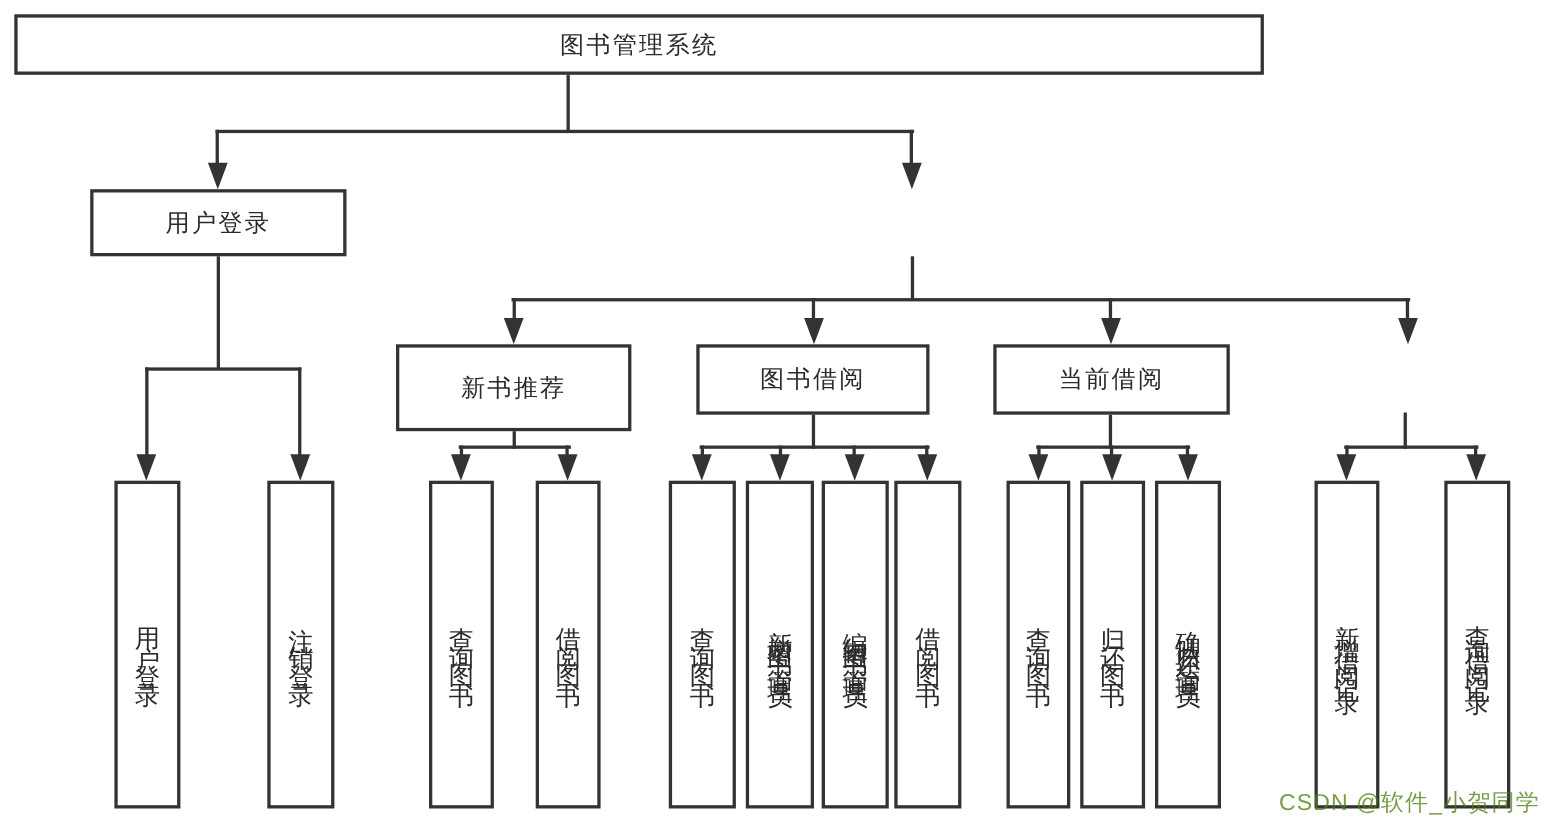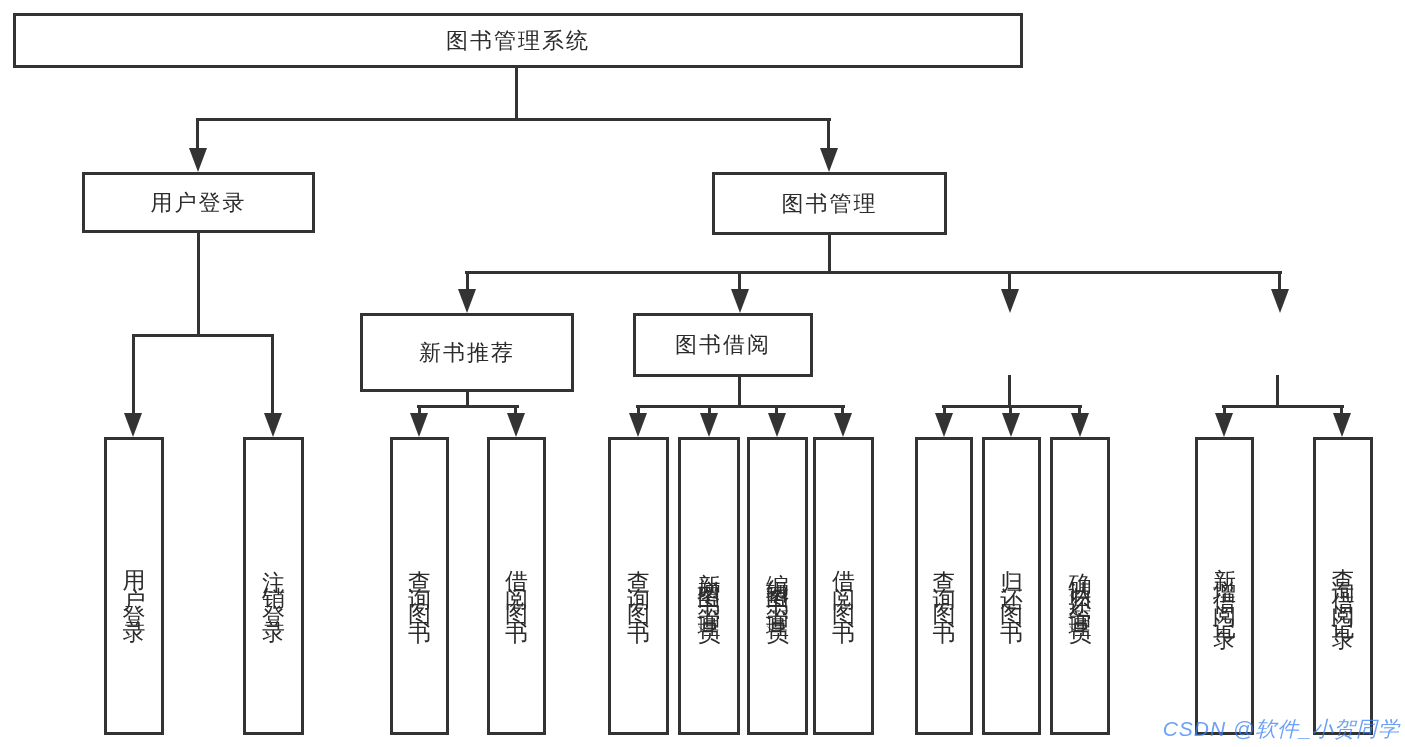--- a/index.html
+++ b/index.html
@@ -29,27 +29,27 @@
   .watermark{
     position:absolute;right:5px;bottom:4px;font-size:21px;letter-spacing:1px;
     z-index:3;opacity:0.75;
   }
 </style>
 </head>
 <body>
 
 <div class="canvas">
 
-  <div class="node" style="left:13px;top:13px;width:1010px;height:55px">图书管理系统</div>
+  <div class="node" style="left:13px;top:13px;width:1136px;height:55px">图书管理系统</div>
 
   <div class="node" style="left:82px;top:172px;width:233px;height:61px">用户登录</div>
-  <div class="node" style="left:712px;top:172px;width:235px;height:63px">图书管理</div>
 
   <div class="node" style="left:360px;top:313px;width:214px;height:79px">新书推荐</div>
-  <div class="node" style="left:633px;top:313px;width:180px;height:64px">图书借阅</div>
+  <div class="node" style="left:633px;top:313px;width:212px;height:64px">图书借阅</div>
+  <div class="node" style="left:903px;top:313px;width:215px;height:64px">当前借阅</div>
 
   <div class="node leaf ls" style="left:104px;top:437px;width:60px;height:298px">
     <span>用户登录</span>
   </div>
   <div class="node leaf ls" style="left:243px;top:437px;width:61px;height:298px">
     <span>注销登录</span>
   </div>
 
   <div class="node leaf ls" style="left:390px;top:437px;width:59px;height:298px">
     <span>查询图书</span>
@@ -81,21 +81,21 @@
     <span>确认归还（管理员）</span>
   </div>
 
   <div class="node leaf lm" style="left:1195px;top:437px;width:59px;height:298px">
     <span>新增借阅记录</span>
   </div>
   <div class="node leaf lm" style="left:1313px;top:437px;width:60px;height:298px">
     <span>查询借阅记录</span>
   </div>
 
-  <div class="watermark" style="color: #3b82f6; font-style: italic;">CSDN @软件_小贺同学</div>
+  <div class="watermark" style="color: #4d7c0f;">CSDN @软件_小贺同学</div>
 
 <div class="line" style="left: 515px; top: 66px; width: 3px; height: 54px; background: rgb(51, 51, 51);"></div>
     <div class="line" style="left: 196px; top: 118px; width: 635px; height: 3px; background: rgb(51, 51, 51);"></div>
     <div class="line" style="left: 196px; top: 118px; width: 3px; height: 32px; background: rgb(51, 51, 51);"></div>
     <div class="line" style="left: 827px; top: 118px; width: 3px; height: 32px; background: rgb(51, 51, 51);"></div>
     <div class="line" style="left: 197px; top: 231px; width: 3px; height: 105px; background: rgb(51, 51, 51);"></div>
     <div class="line" style="left: 132px; top: 334px; width: 142px; height: 3px; background: rgb(51, 51, 51);"></div>
     <div class="line" style="left: 132px; top: 334px; width: 3px; height: 81px; background: rgb(51, 51, 51);"></div>
     <div class="line" style="left: 271px; top: 334px; width: 3px; height: 81px; background: rgb(51, 51, 51);"></div>
     <div class="line" style="left: 828px; top: 233px; width: 3px; height: 40px; background: rgb(51, 51, 51);"></div>

